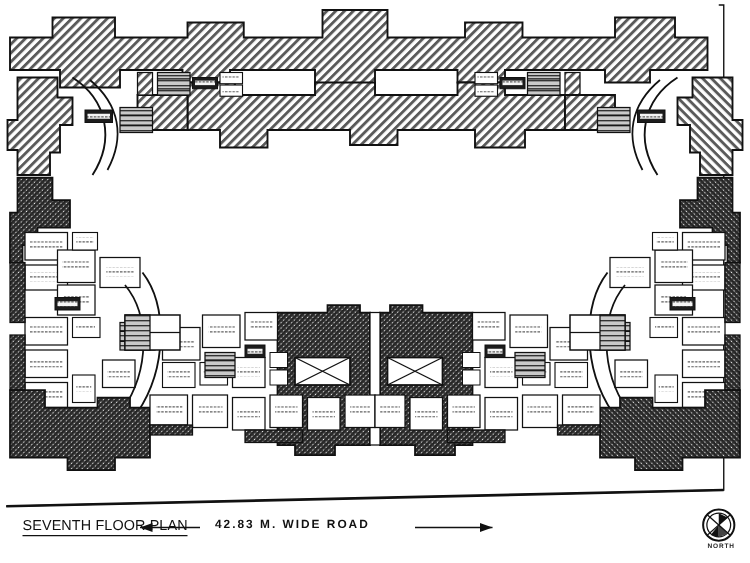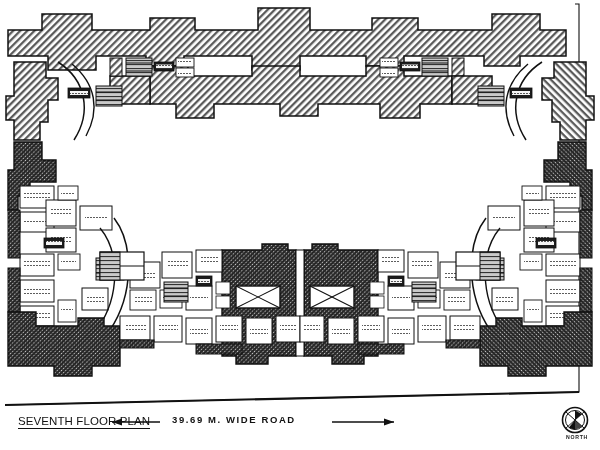--- a/index.html
+++ b/index.html
@@ -375,19 +375,19 @@
       <circle cx="575" cy="420" r="12.5" fill="#ffffff" stroke="#111" stroke-width="1.6"></circle>
       <circle cx="575" cy="420" r="9.5" fill="#ffffff" stroke="#111" stroke-width="1"></circle>
       <path d="M575 410.5 L575 420 L582 414 Z" fill="#111"></path>
       <path d="M575 420 L568.5 428 L575 429.5 Z" fill="#111"></path>
       <path d="M575 420 L582.5 427 L575 429.5 Z" fill="#444"></path>
       <line x1="566" y1="412" x2="584" y2="428" stroke="#111" stroke-width="1"></line>
       <line x1="584" y1="412" x2="566" y2="428" stroke="#111" stroke-width=".9"></line>
     </g>
   </svg>
 
-  <div class="anno" id="road-label">39.69 M. WIDE ROAD</div>
+  <div class="anno" id="road-label">42.83 M. WIDE ROAD</div>
 
   <div class="anno" id="title-block">SEVENTH FLOOR PLAN</div>
 
   <div class="anno" id="north-label">NORTH</div>
 
 </div>
 
 </body></html>

